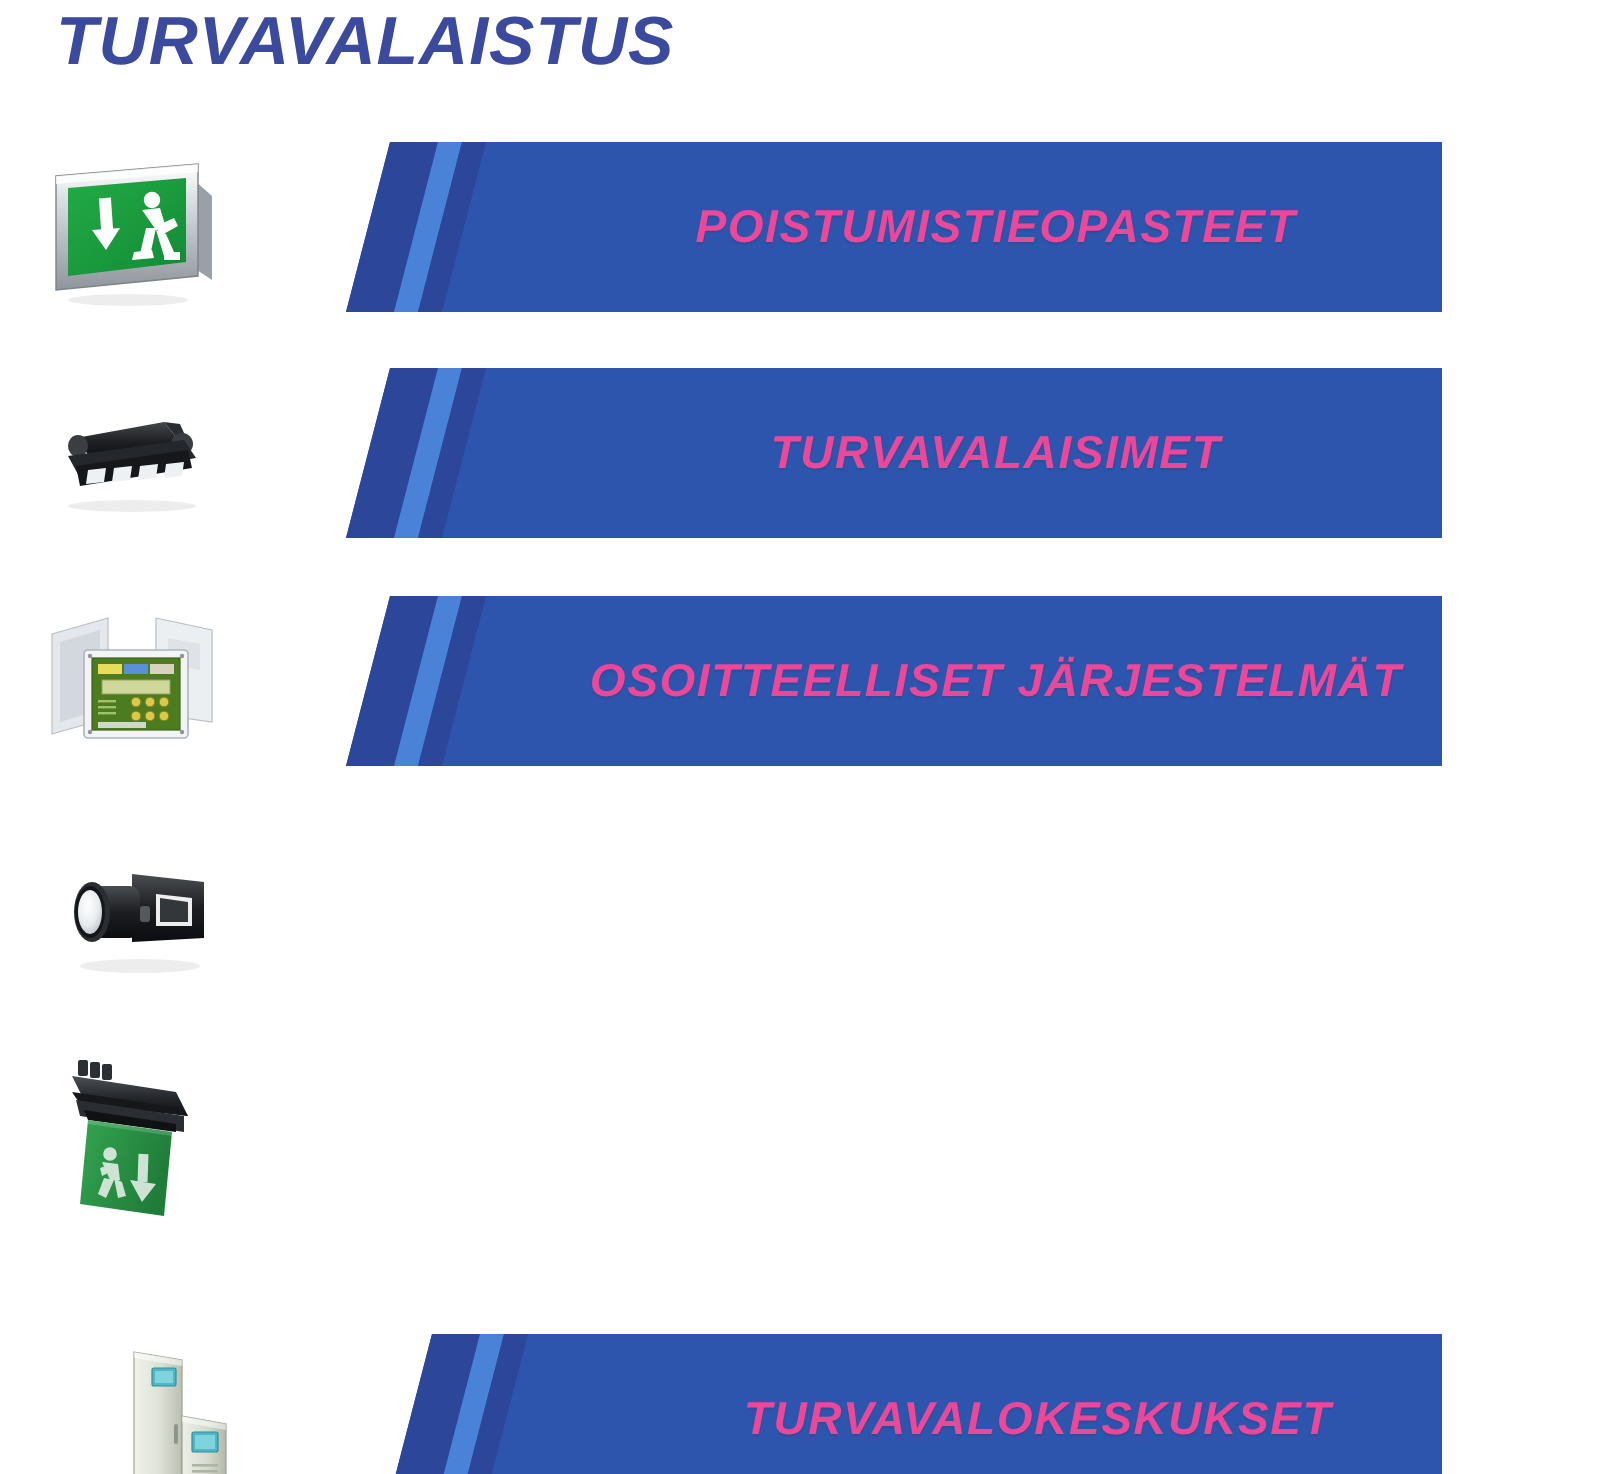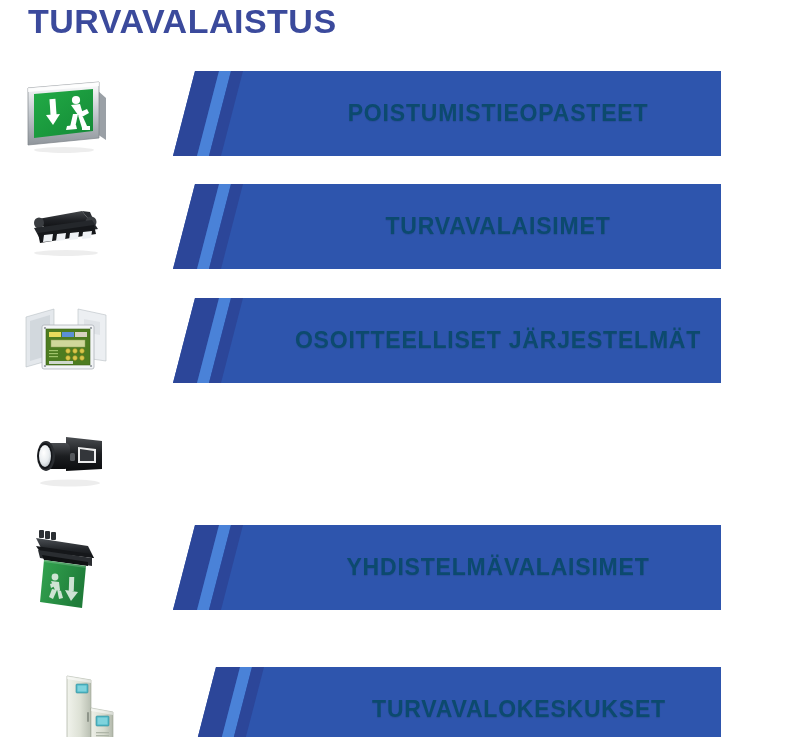--- a/index.html
+++ b/index.html
@@ -6,20 +6,21 @@
   html, body {
     margin: 0; padding: 0;
     background: #ffffff;
     font-family: "Liberation Sans", sans-serif;
   }
   #page {
     position: relative;
     width: 721px; height: 737px;
     background: #ffffff;
     overflow: hidden;
+    font-style: italic;
   }
 
   
   .page-title {
     position: absolute;
     left: 28px; top: 2px;
     font-size: 34px;
     font-weight: bold;
     letter-spacing: 0.5px;
     color: #3b4a9c;
@@ -54,21 +55,21 @@
     width: 610px; height: 85px;
   }
   .banner svg { display: block; width: 610px; height: 85px; }
   .banner-label {
     position: absolute;
     left: 40px; right: 0; top: 0;
     height: 85px;
     display: flex;
     align-items: center;
     justify-content: center;
-    color: #0c4a6e;
+    color: #ec4899;
     font-size: 23px;
     font-weight: bold;
     letter-spacing: 0.8px;
     white-space: nowrap;
     text-shadow: 0 1px 1px rgba(0,0,0,0.10);
   }
 </style>
 </head>
 <body>
 
@@ -295,74 +296,65 @@
           <polygon points="32,67 37,68 33,77 29,75"></polygon>
           <polygon points="37,67 41,69 43,76 39,77"></polygon>
         </g>
 
         <g fill="#dcebe0" opacity="0.92">
           <rect x="49" y="55" width="5" height="14" transform="rotate(2 51 62)"></rect>
           <polygon points="45,68 58,70 51,79"></polygon>
         </g>
       </svg>
     </div>
+  </div>
+
+  <div class="row row-r5">
+    <div class="thumb">
+      <svg viewBox="0 0 92 92">
+        <defs>
+          <linearGradient id="cab5" x1="0" y1="0" x2="1" y2="0">
+            <stop offset="0" stop-color="#f1f3ec"></stop>
+              <stop offset="0.55" stop-color="#dde1d5"></stop>
+            <stop offset="1" stop-color="#b9bfb2"></stop>
+          </linearGradient>
+          <linearGradient id="cab5b" x1="0" y1="0" x2="1" y2="0">
+            <stop offset="0" stop-color="#eef0e8"></stop>
+              <stop offset="0.6" stop-color="#d6dacd"></stop>
+            <stop offset="1" stop-color="#b2b8ab"></stop>
+          </linearGradient>
+        </defs>
+
+        <ellipse cx="46" cy="80" rx="32" ry="8" fill="#bcd9e8"></ellipse>
+        <ellipse cx="46" cy="79" rx="30" ry="7" fill="#cfe6f2" opacity="0.7"></ellipse>
+
+        <polygon points="26,12 50,16 50,80 26,76" fill="url(#cab5)" stroke="#9ba392" stroke-width="0.6"></polygon>
+        <polygon points="26,12 50,16 50,19 26,15" fill="#ffffff" opacity="0.55"></polygon>
+
+        <rect x="35" y="20" width="12" height="9" rx="1" fill="#4fb6c4" stroke="#2f8e9c" stroke-width="0.6"></rect>
+        <rect x="36.5" y="21.5" width="9" height="6" fill="#7fd3dd"></rect>
+
+        <rect x="46" y="48" width="2" height="10" rx="1" fill="#8e958a"></rect>
+
+        <polygon points="50,44 72,48 72,82 50,79" fill="url(#cab5b)" stroke="#9ba392" stroke-width="0.6"></polygon>
+        <polygon points="50,44 72,48 72,51 50,47" fill="#ffffff" opacity="0.5"></polygon>
+
+        <rect x="55" y="52" width="13" height="10" rx="1" fill="#4fb6c4" stroke="#2f8e9c" stroke-width="0.6"></rect>
+        <rect x="56.5" y="53.5" width="10" height="7" fill="#7fd3dd"></rect>
+
+        <g fill="#aeb5a7">
+          <rect x="55" y="68" width="13" height="1.3"></rect>
+          <rect x="55" y="71" width="13" height="1.3"></rect>
+        </g>
+      </svg>
+    </div>
     <div class="banner">
       <svg viewBox="0 0 610 85" preserveAspectRatio="none">
         <polygon points="22,0 610,0 610,85 0,85" fill="#2e55ad"></polygon>
         <polygon points="22,0 46,0 24,85 0,85" fill="#2c4699"></polygon>
         <polygon points="46,0 58,0 36,85 24,85" fill="#4a82d8"></polygon>
         <polygon points="58,0 70,0 48,85 36,85" fill="#2c4699"></polygon>
       </svg>
-      <div class="banner-label">YHDISTELMÄVALAISIMET</div>
-    </div>
-  </div>
-
-  <div class="row row-r5">
-    <div class="thumb">
-      <svg viewBox="0 0 92 92">
-        <defs>
-          <linearGradient id="cab5" x1="0" y1="0" x2="1" y2="0">
-            <stop offset="0" stop-color="#f1f3ec"></stop>
-              <stop offset="0.55" stop-color="#dde1d5"></stop>
-            <stop offset="1" stop-color="#b9bfb2"></stop>
-          </linearGradient>
-          <linearGradient id="cab5b" x1="0" y1="0" x2="1" y2="0">
-            <stop offset="0" stop-color="#eef0e8"></stop>
-              <stop offset="0.6" stop-color="#d6dacd"></stop>
-            <stop offset="1" stop-color="#b2b8ab"></stop>
-          </linearGradient>
-        </defs>
-
-        <ellipse cx="46" cy="80" rx="32" ry="8" fill="#bcd9e8"></ellipse>
-        <ellipse cx="46" cy="79" rx="30" ry="7" fill="#cfe6f2" opacity="0.7"></ellipse>
-
-        <polygon points="26,12 50,16 50,80 26,76" fill="url(#cab5)" stroke="#9ba392" stroke-width="0.6"></polygon>
-        <polygon points="26,12 50,16 50,19 26,15" fill="#ffffff" opacity="0.55"></polygon>
-
-        <rect x="35" y="20" width="12" height="9" rx="1" fill="#4fb6c4" stroke="#2f8e9c" stroke-width="0.6"></rect>
-        <rect x="36.5" y="21.5" width="9" height="6" fill="#7fd3dd"></rect>
-
-        <rect x="46" y="48" width="2" height="10" rx="1" fill="#8e958a"></rect>
-
-        <polygon points="50,44 72,48 72,82 50,79" fill="url(#cab5b)" stroke="#9ba392" stroke-width="0.6"></polygon>
-        <polygon points="50,44 72,48 72,51 50,47" fill="#ffffff" opacity="0.5"></polygon>
-
-        <rect x="55" y="52" width="13" height="10" rx="1" fill="#4fb6c4" stroke="#2f8e9c" stroke-width="0.6"></rect>
-        <rect x="56.5" y="53.5" width="10" height="7" fill="#7fd3dd"></rect>
-
-        <g fill="#aeb5a7">
-          <rect x="55" y="68" width="13" height="1.3"></rect>
-          <rect x="55" y="71" width="13" height="1.3"></rect>
-        </g>
-      </svg>
-    </div>
-    <div class="banner">
-      <svg viewBox="0 0 610 85" preserveAspectRatio="none">
-        <polygon points="22,0 610,0 610,85 0,85" fill="#2e55ad"></polygon>
-        <polygon points="22,0 46,0 24,85 0,85" fill="#2c4699"></polygon>
-        <polygon points="46,0 58,0 36,85 24,85" fill="#4a82d8"></polygon>
-        <polygon points="58,0 70,0 48,85 36,85" fill="#2c4699"></polygon>
-      </svg>
       <div class="banner-label">TURVAVALOKESKUKSET</div>
     </div>
   </div>
 
 </div>
 
 </body></html>

